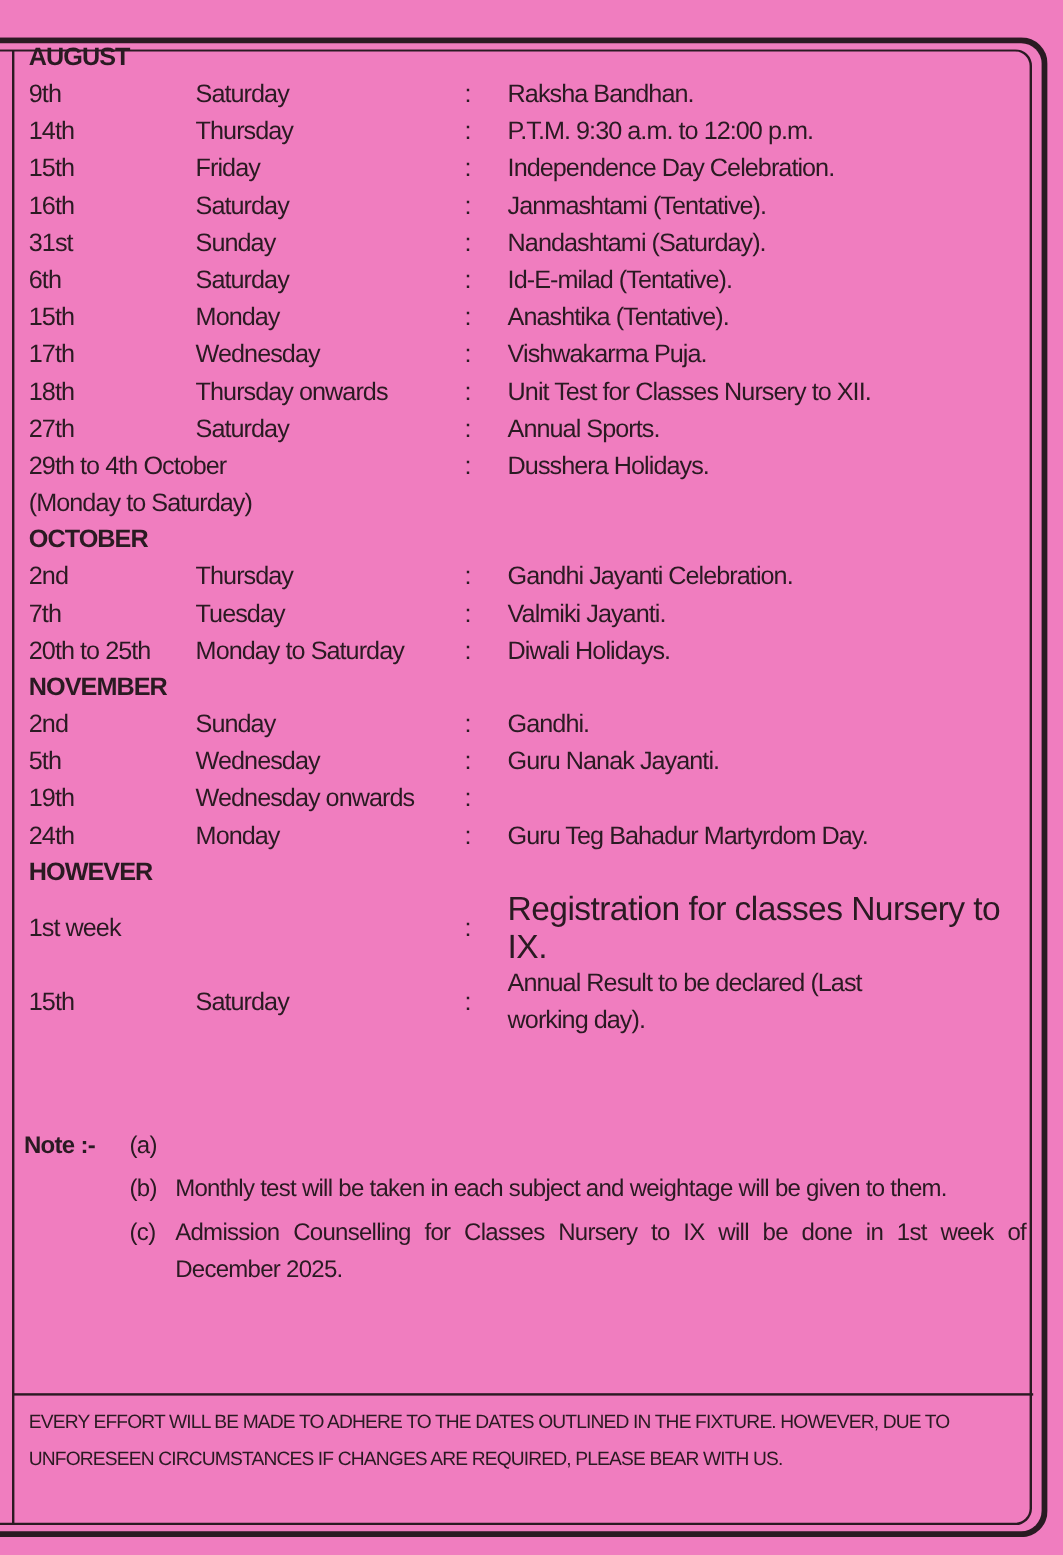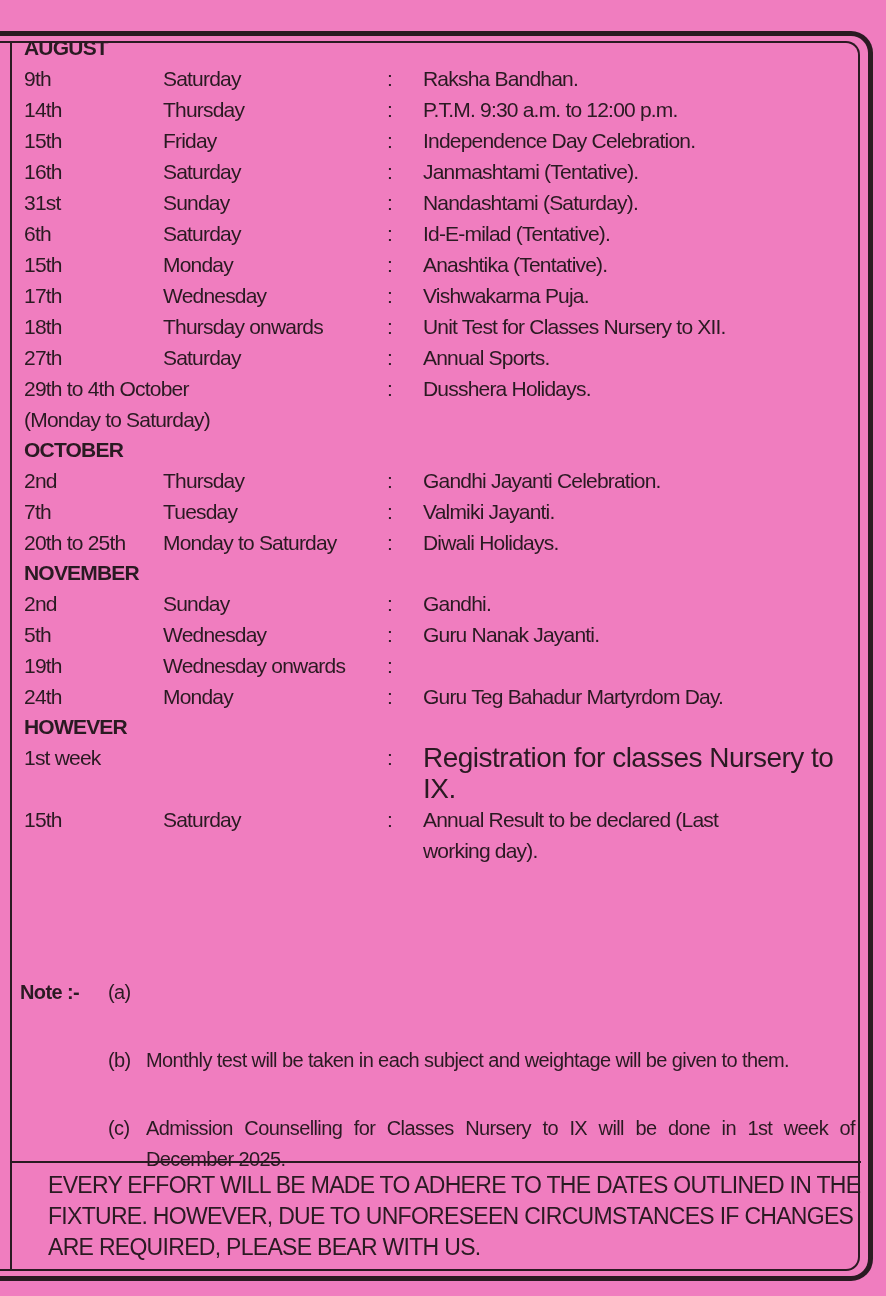--- a/index.html
+++ b/index.html
@@ -56,40 +56,40 @@
       font-size: 21px;
       letter-spacing: -0.8px;
       height: 30px;
       line-height: 30px;
     }
     .row {
       display: flex;
       font-size: 21px;
       letter-spacing: -0.8px;
       line-height: 31px;
+      align-items: center;
     }
     .col-date { width: 139px; flex: none; white-space: nowrap; }
     .col-day { width: 224px; flex: none; white-space: nowrap; }
     .col-sep { width: 36px; flex: none; }
     .col-event { flex: 1; }
     .row.wide .col-date { width: 363px; }
     .big-event { font-size: 28px; letter-spacing: -0.5px; }
     .notes {
       position: absolute;
       left: 20px;
       top: 940px;
       width: 835px;
       font-size: 20px;
       letter-spacing: -0.6px;
       line-height: 31px;
     }
     .note-row {
       display: flex;
       margin-bottom: 5px;
-      margin-top: 37px;
     }
     .note-label {
       font-weight: bold;
       width: 88px;
       flex: none;
     }
     .note-indent {
       width: 88px;
       flex: none;
     }
@@ -107,25 +107,24 @@
       top: 1161px;
       width: 851px;
       height: 2px;
       background: #2a1a22;
     }
     .footer {
       position: absolute;
       left: 24px;
       top: 1170px;
       width: 835px;
-      font-size: 23px;
+      font-size: 16px;
       letter-spacing: -0.7px;
       line-height: 31px;
       text-transform: uppercase;
-      margin-left: 24px;
     }
   </style>
 </head>
 <body>
 
 <div class="outer-frame"></div>
 <div class="inner-frame"></div>
 <div class="left-rule"></div>
 
 <div class="schedule">

